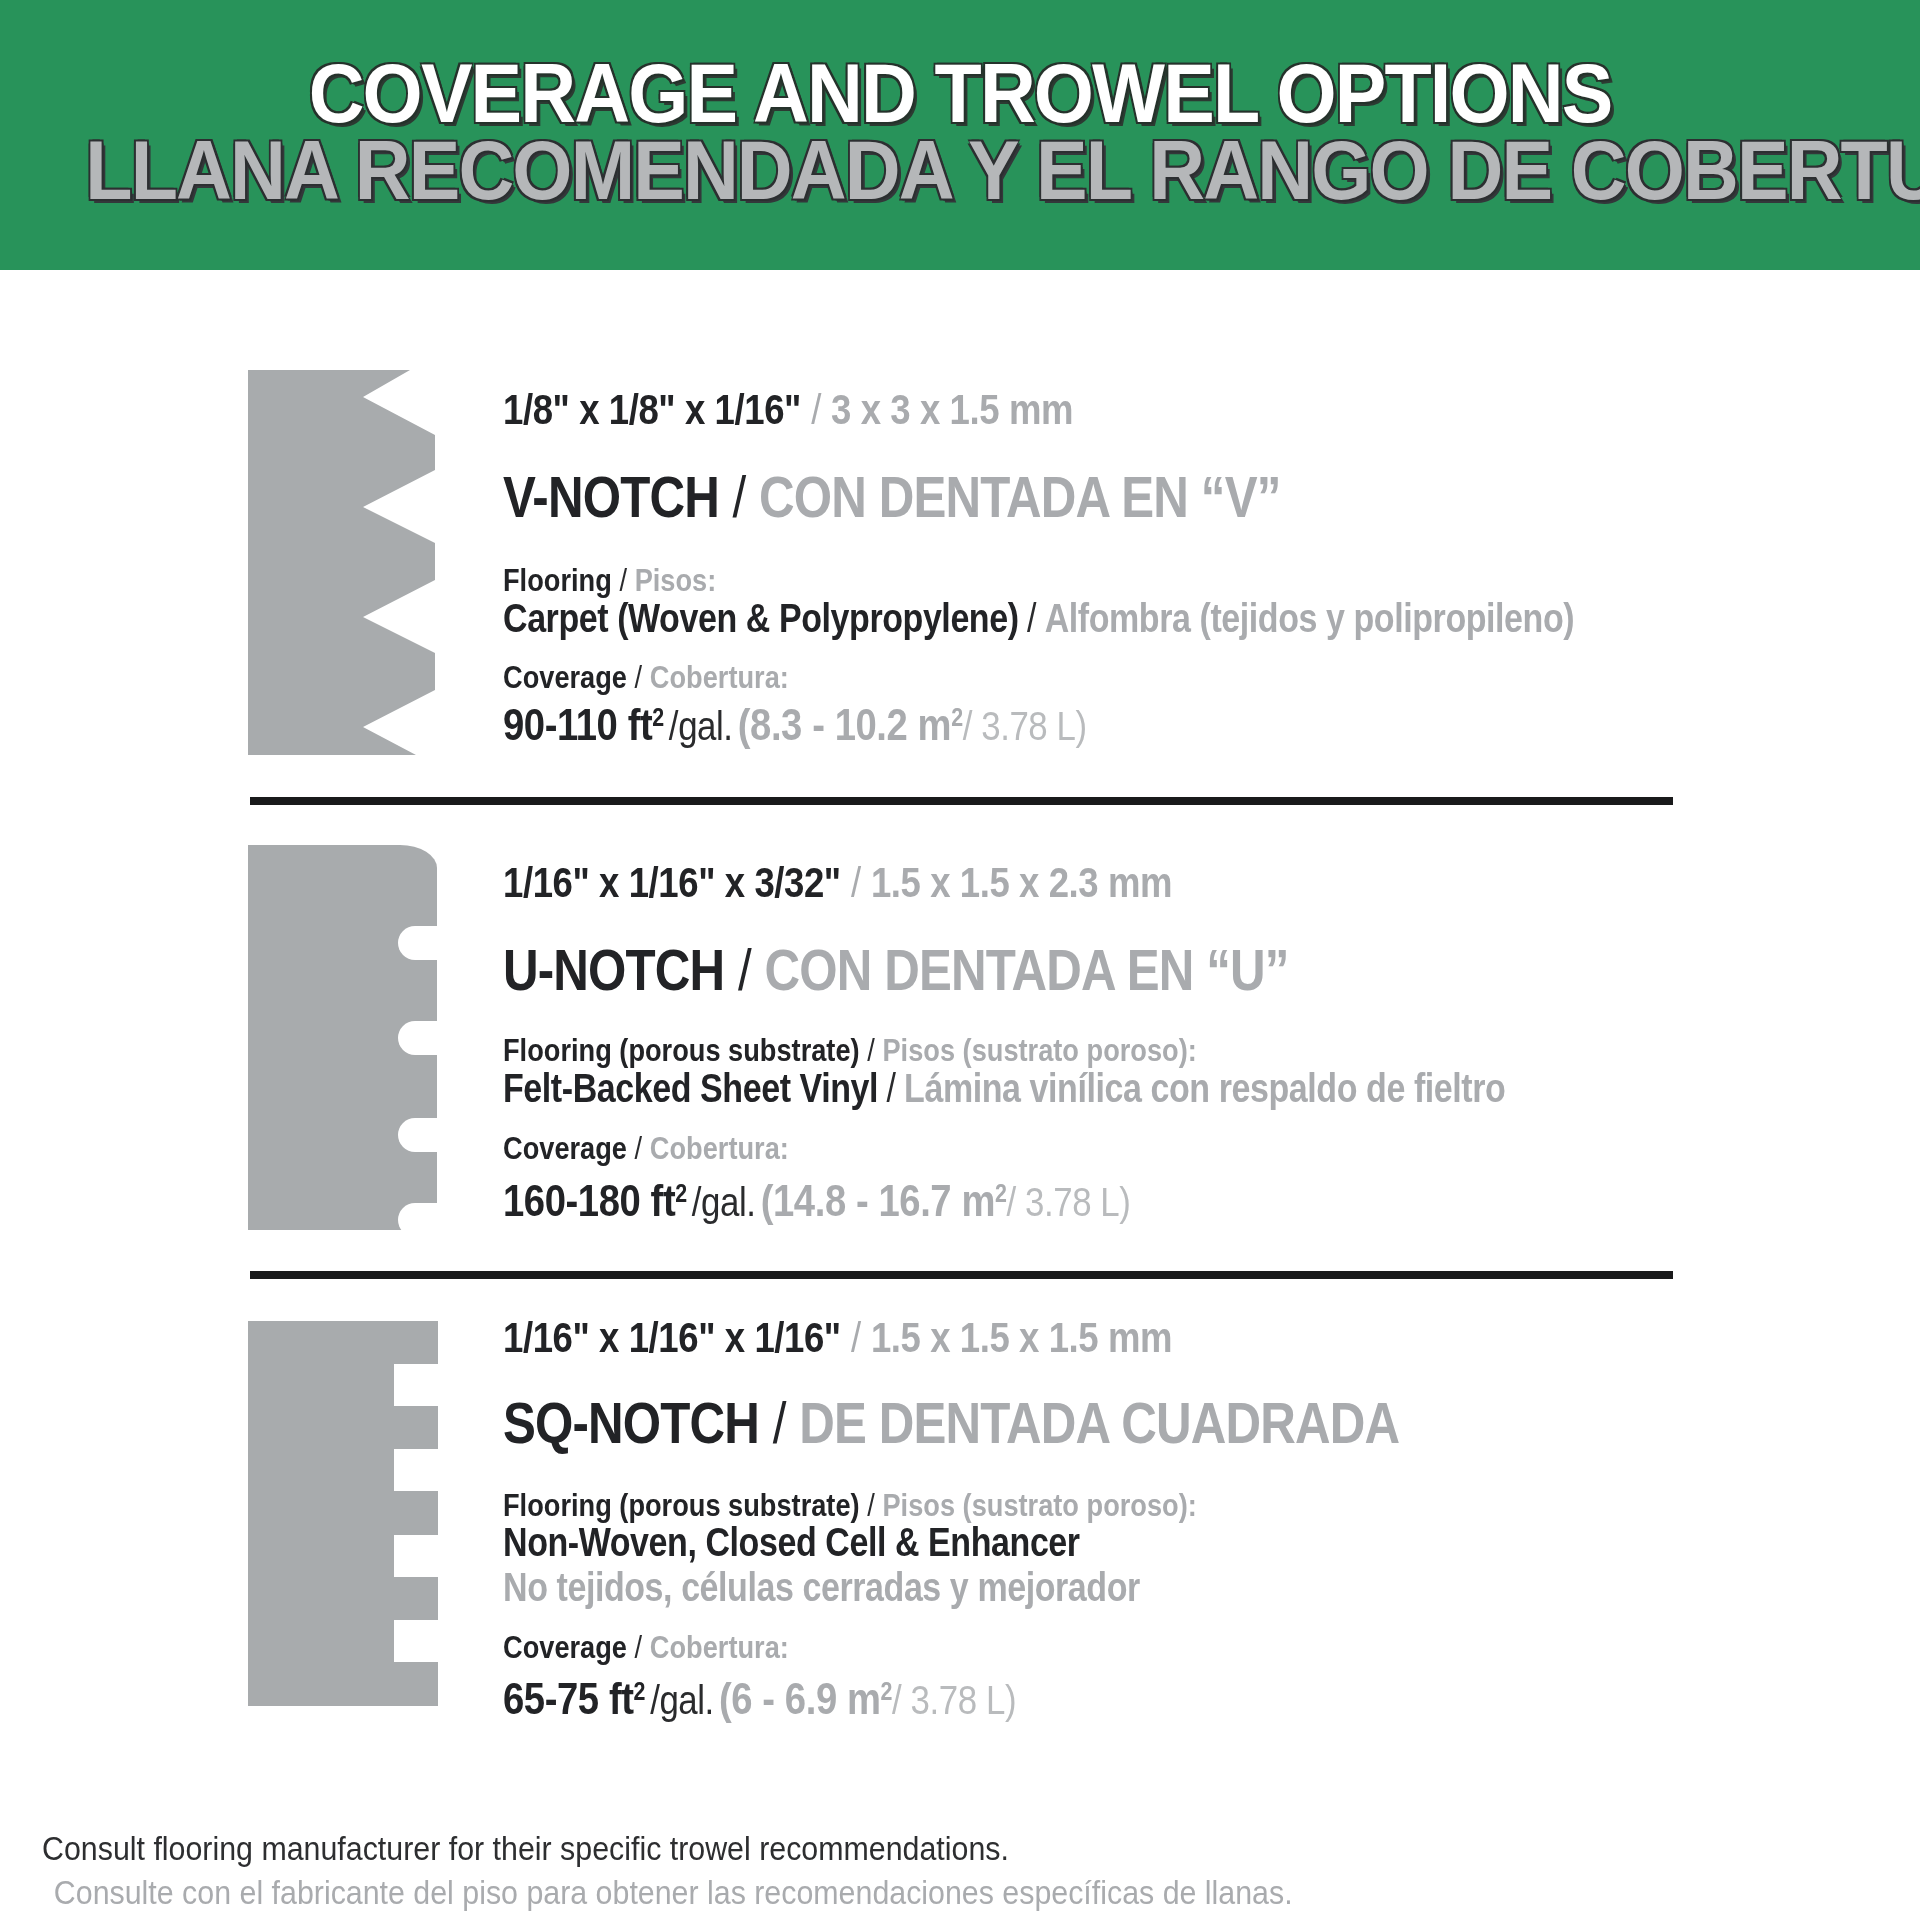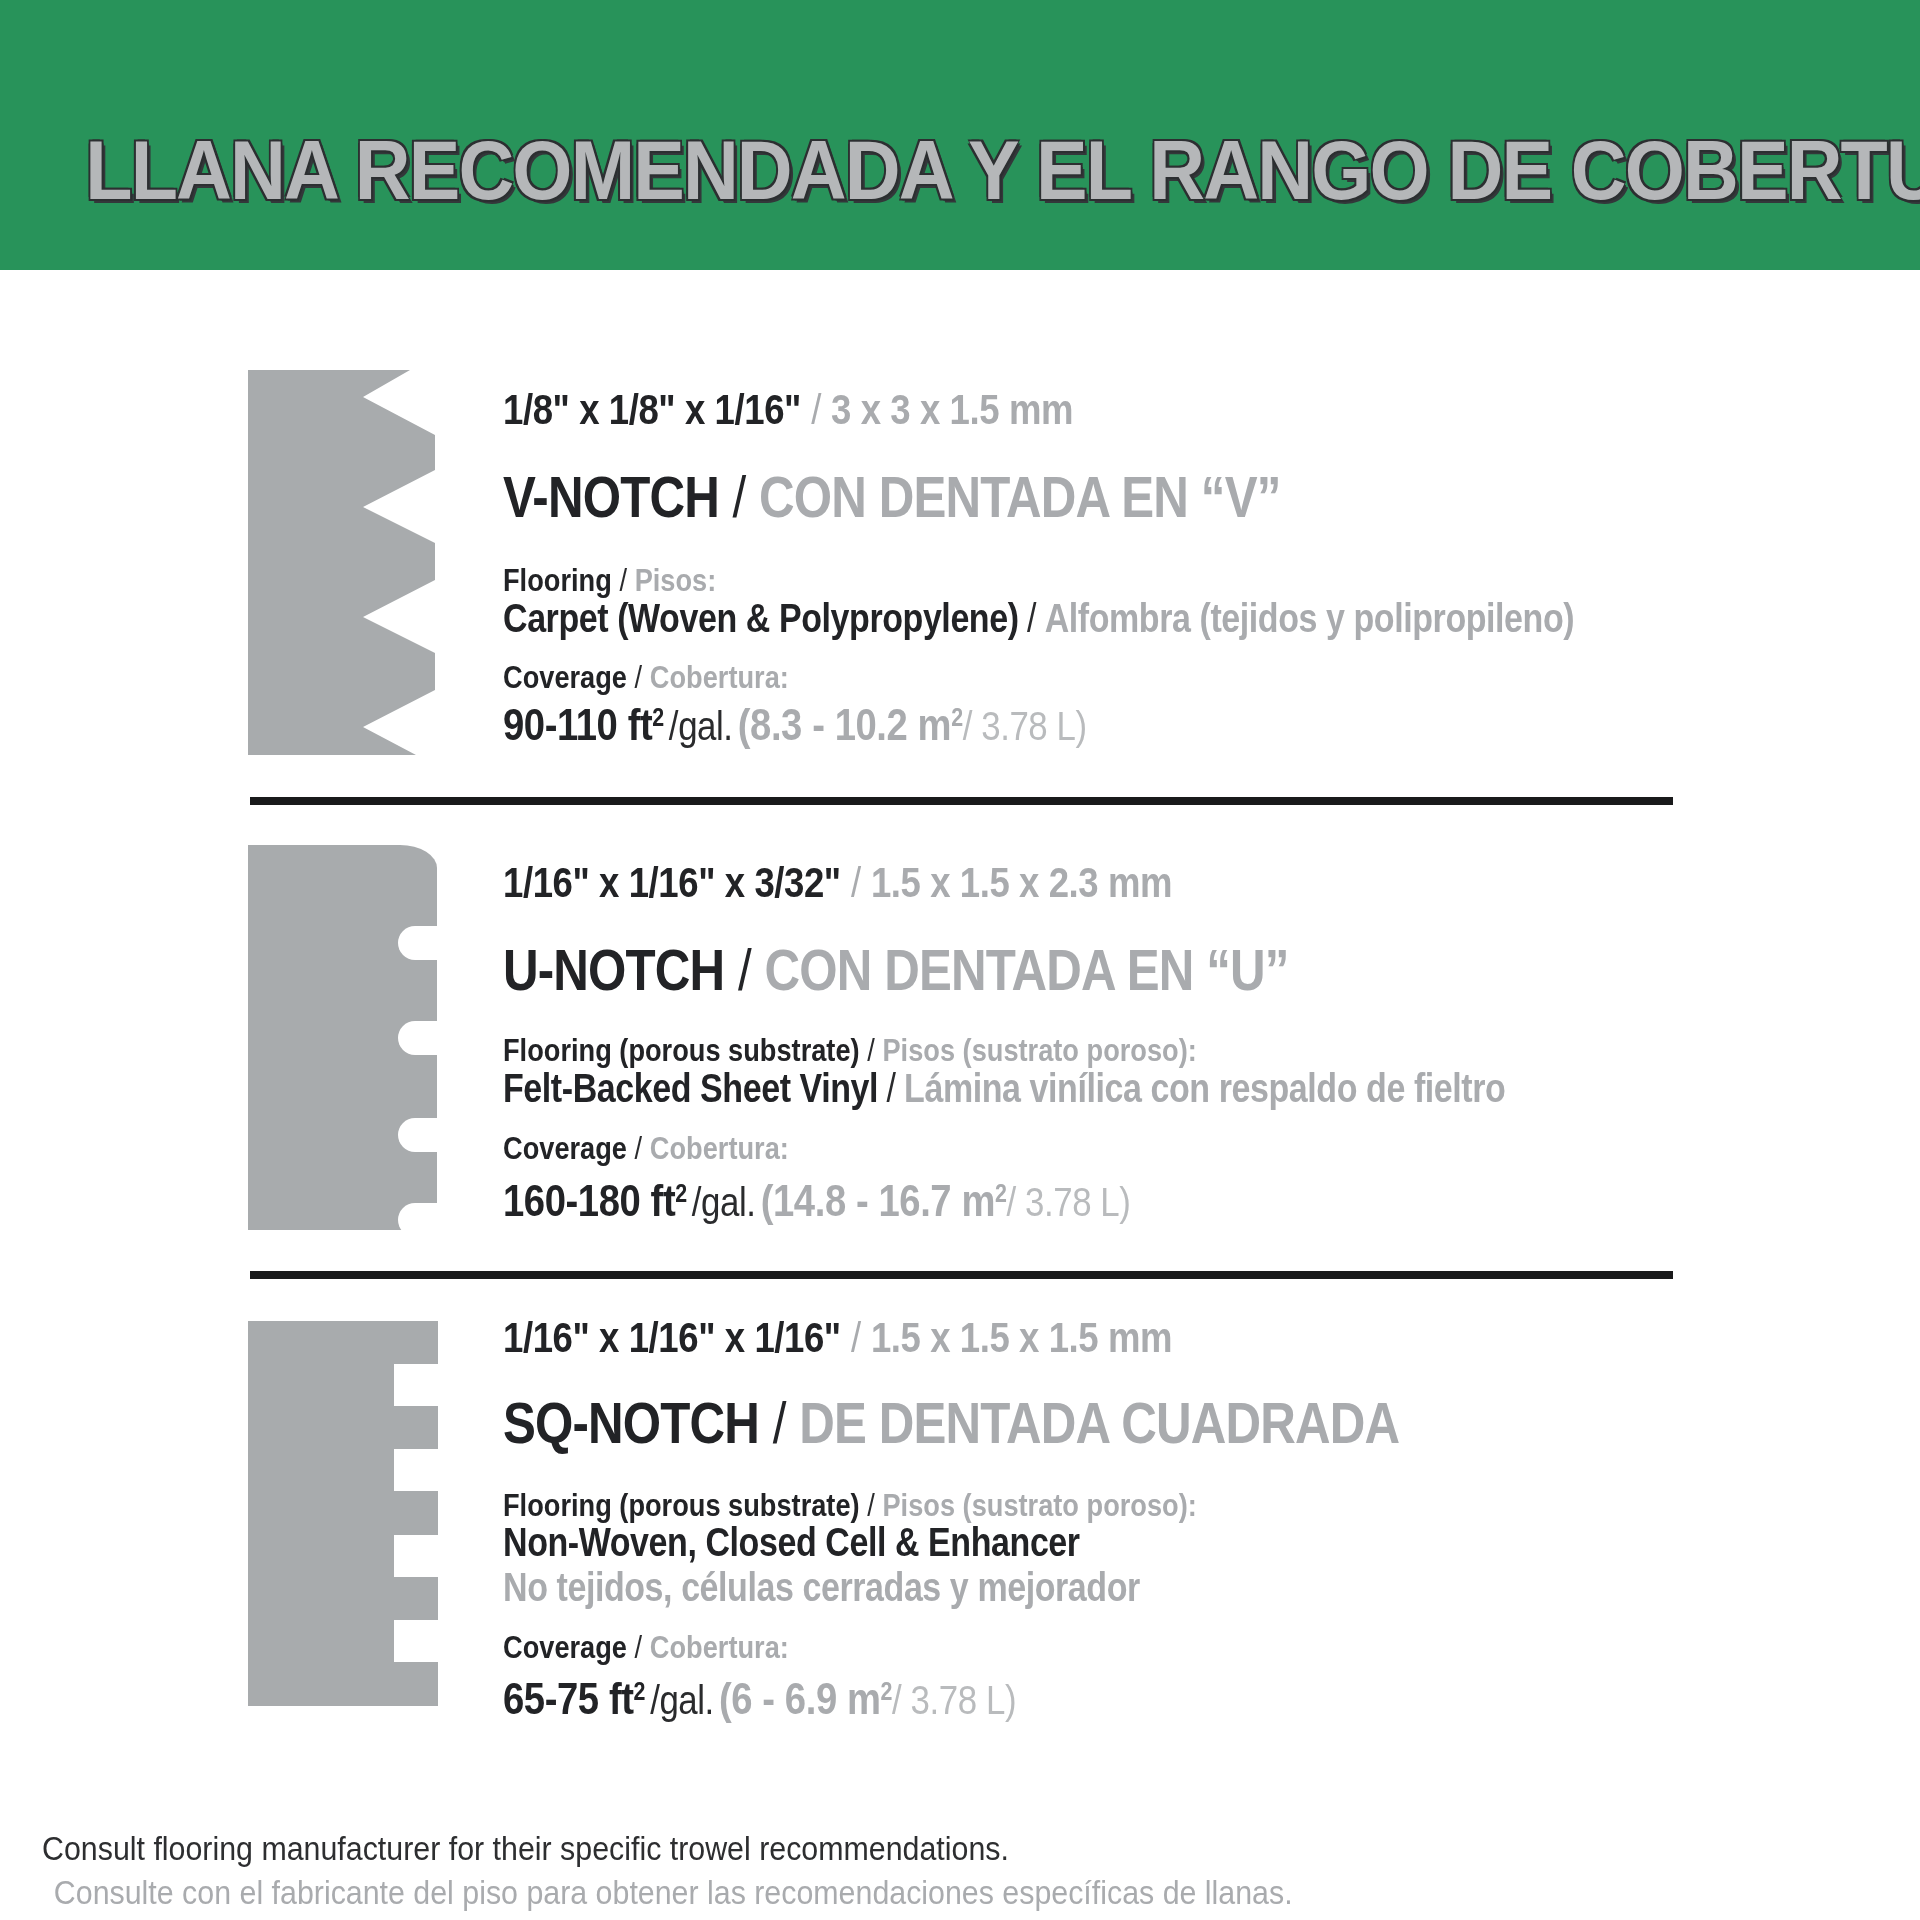--- a/index.html
+++ b/index.html
@@ -45,20 +45,23 @@
     font-size:33px;font-weight:normal;white-space:nowrap;}
   .foot-en{color:#2d2e30;}
   .foot-es{color:#a9abae;}
 </style>
 </head>
 <body>
 
 <div id="page">
 
   <header id="banner">
+    <div class="banner-row" style="top:93px">
+      <span class="banner-inner title-txt">COVERAGE AND TROWEL OPTIONS</span>
+    </div>
     <div class="banner-row" style="top:170px">
       <span class="banner-inner subtitle-txt">LLANA RECOMENDADA Y EL RANGO DE COBERTURA</span>
     </div>
   </header>
 
   <section>
     <svg class="trowel" style="top:370px" viewBox="0 0 190 385">
       <path class="steel" d="M0 0 H162 L115 27 L187 65 V100 L115 137 L187 173 V210 L115 247 L187 283 V320 L115 357 L168 385 H0 Z"></path>
     </svg>
 

